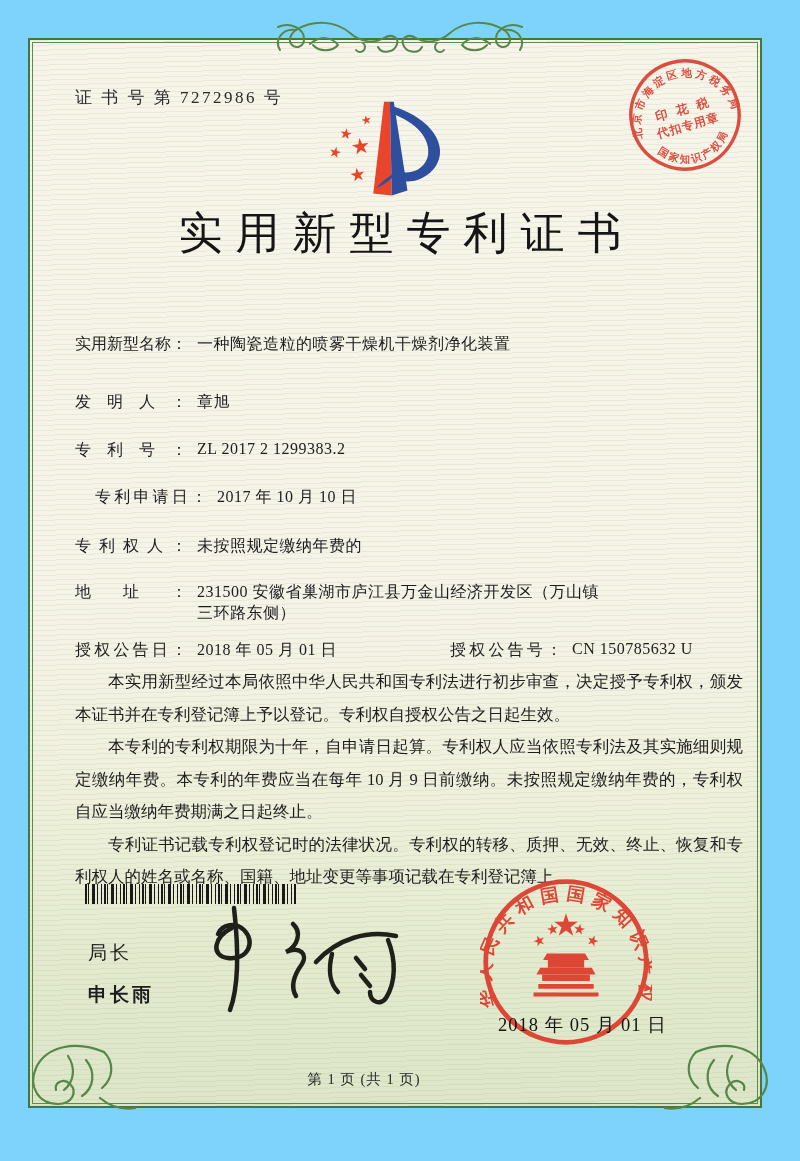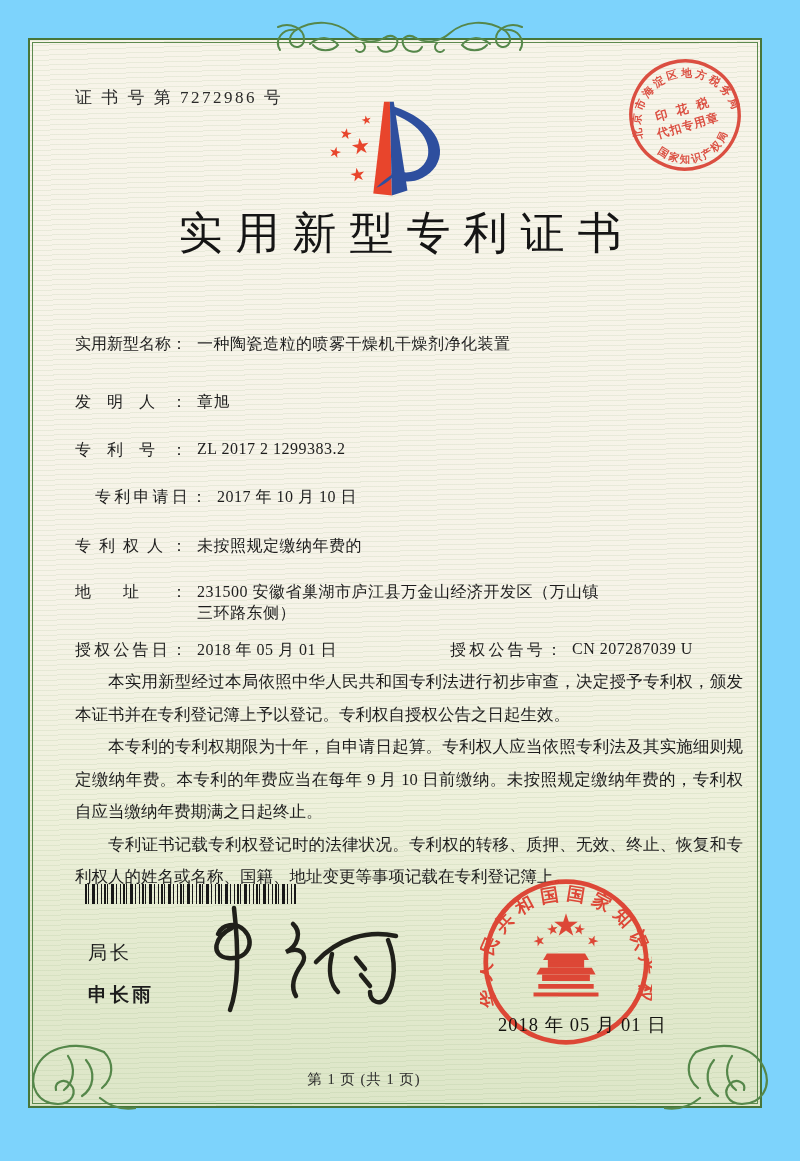--- a/index.html
+++ b/index.html
@@ -172,26 +172,26 @@
     <span class="flabel">专利申请日：</span><span class="fvalue">2017 年 10 月 10 日</span>
   </div>
   <div class="row row-patentee">
     <span class="flabel">专利权人：</span><span class="fvalue">未按照规定缴纳年费的</span>
   </div>
   <div class="row row-address">
     <span class="flabel">地址：</span><span class="fvalue-block"><span>231500 安徽省巢湖市庐江县万金山经济开发区（万山镇</span><br><span>三环路东侧）</span></span>
   </div>
   <div class="row row-grant">
     <span class="flabel">授权公告日：</span><span class="fvalue">2018 年 05 月 01 日</span>
-    <span class="grant-no"><span class="flabel">授权公告号：</span><span class="fvalue">CN 207287039 U</span></span>
+    <span class="grant-no"><span class="flabel">授权公告号：</span><span class="fvalue">CN 150785632 U</span></span>
   </div>
 
   <div class="paras">
     <p>本实用新型经过本局依照中华人民共和国专利法进行初步审查，决定授予专利权，颁发本证书并在专利登记簿上予以登记。专利权自授权公告之日起生效。</p>
-    <p>本专利的专利权期限为十年，自申请日起算。专利权人应当依照专利法及其实施细则规定缴纳年费。本专利的年费应当在每年 9 月 10 日前缴纳。未按照规定缴纳年费的，专利权自应当缴纳年费期满之日起终止。</p>
+    <p>本专利的专利权期限为十年，自申请日起算。专利权人应当依照专利法及其实施细则规定缴纳年费。本专利的年费应当在每年 10 月 9 日前缴纳。未按照规定缴纳年费的，专利权自应当缴纳年费期满之日起终止。</p>
     <p>专利证书记载专利权登记时的法律状况。专利权的转移、质押、无效、终止、恢复和专利权人的姓名或名称、国籍、地址变更等事项记载在专利登记簿上。</p>
   </div>
 
   <div class="barcode"></div>
 
   <div class="signer signer-title">局长</div>
   <div class="signer signer-name">申长雨</div>
 
   <div class="signature">
     <svg width="230" height="115" viewBox="0 0 230 115" fill="none" stroke="#20201a" stroke-width="4.5" stroke-linecap="round">

